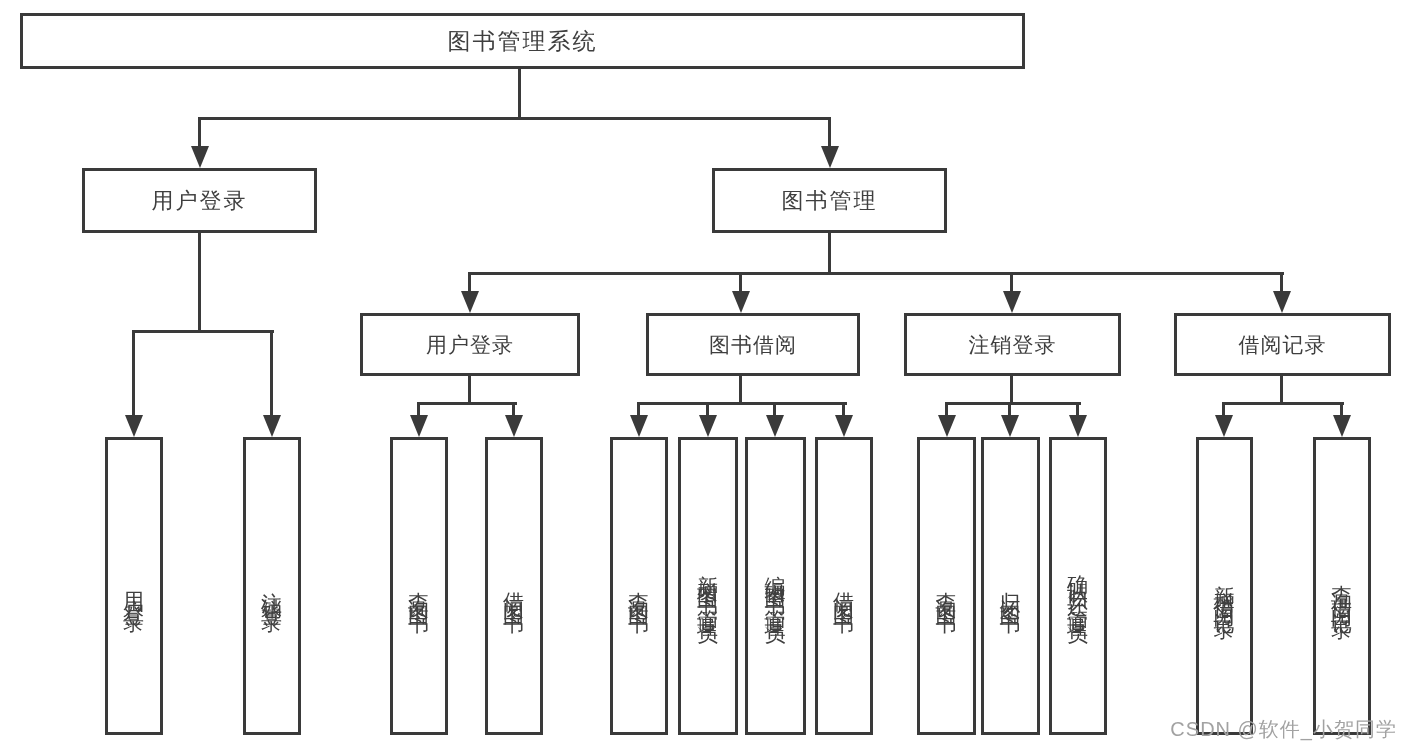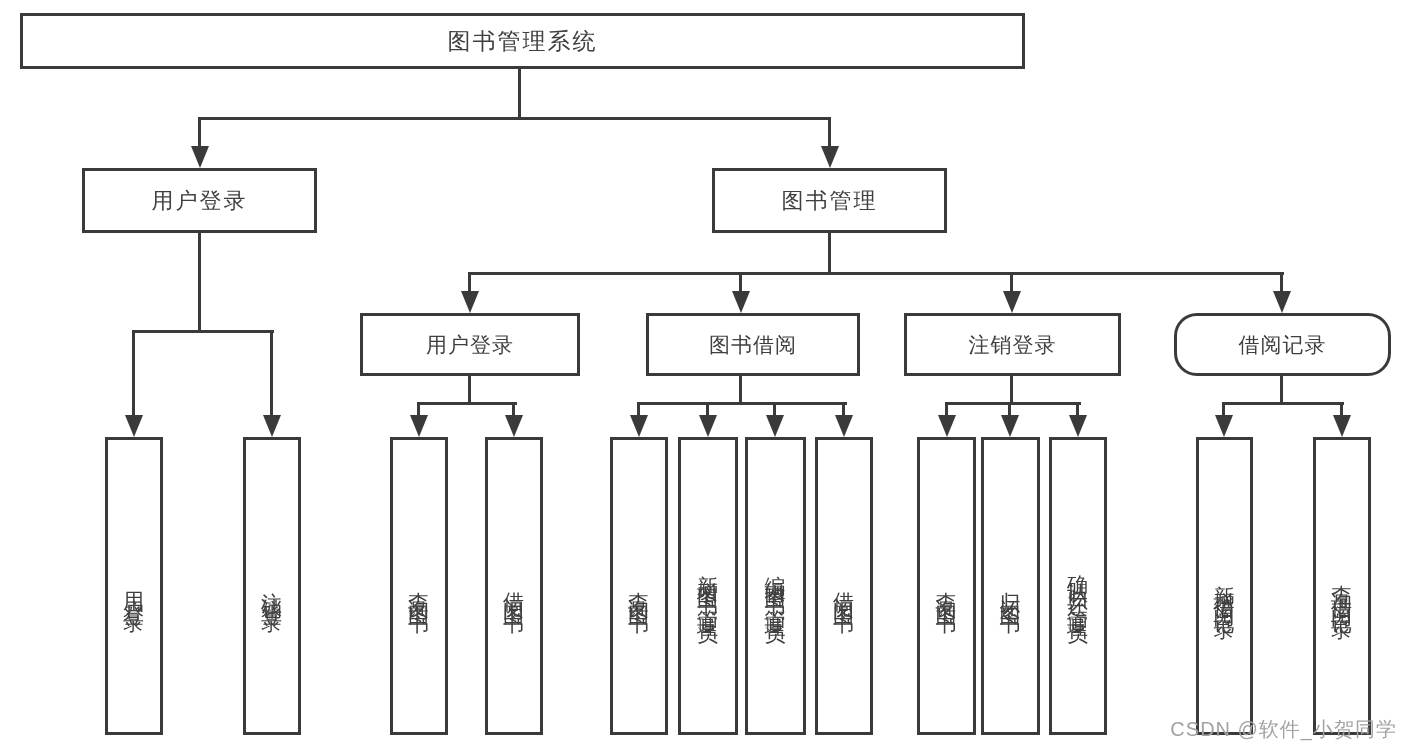--- a/index.html
+++ b/index.html
@@ -124,21 +124,21 @@
     <div class="arrow" style="left: 1001px; top: 415px;"></div>
     <div class="arrow" style="left: 1069px; top: 415px;"></div>
     <div class="arrow" style="left: 1215px; top: 415px;"></div>
     <div class="arrow" style="left: 1333px; top: 415px;"></div>
     <div class="node" data-level="1" style="left: 20px; top: 13px; width: 1005px; height: 56px;">图书管理系统</div>
     <div class="node" data-level="2" style="left: 82px; top: 168px; width: 235px; height: 65px;">用户登录</div>
     <div class="node" data-level="2" style="left: 712px; top: 168px; width: 235px; height: 65px;">图书管理</div>
     <div class="node" data-level="3" style="left: 360px; top: 313px; width: 220px; height: 63px;">用户登录</div>
     <div class="node" data-level="3" style="left: 634px; top: 313px; width: 214px; height: 63px; margin-left: 12px;">图书借阅</div>
     <div class="node" data-level="3" style="left: 904px; top: 313px; width: 217px; height: 63px;">注销登录</div>
-    <div class="node" data-level="3" style="left: 1174px; top: 313px; width: 217px; height: 63px; border-radius: 23px;">借阅记录</div>
+    <div class="node" data-level="3" style="left: 1174px; top: 313px; width: 217px; height: 63px;">借阅记录</div>
     <div class="node" data-level="4" style="left: 105px; top: 437px; width: 58px; height: 298px;">用户登录</div>
     <div class="node" data-level="4" style="left: 243px; top: 437px; width: 58px; height: 298px;">注销登录</div>
     <div class="node" data-level="4" style="left: 390px; top: 437px; width: 58px; height: 298px;">查询图书</div>
     <div class="node" data-level="4" style="left: 485px; top: 437px; width: 58px; height: 298px;">借阅图书</div>
     <div class="node" data-level="4" style="left: 610px; top: 437px; width: 58px; height: 298px;">查询图书</div>
     <div class="node" data-level="4" style="left: 678px; top: 437px; width: 60px; height: 298px;">新增图书（管理员）</div>
     <div class="node" data-level="4" style="left: 745px; top: 437px; width: 61px; height: 298px;">编辑图书（管理员）</div>
     <div class="node" data-level="4" style="left: 815px; top: 437px; width: 58px; height: 298px;">借阅图书</div>
     <div class="node" data-level="4" style="left: 917px; top: 437px; width: 59px; height: 298px;">查询图书</div>
     <div class="node" data-level="4" style="left: 981px; top: 437px; width: 59px; height: 298px;">归还图书</div>

